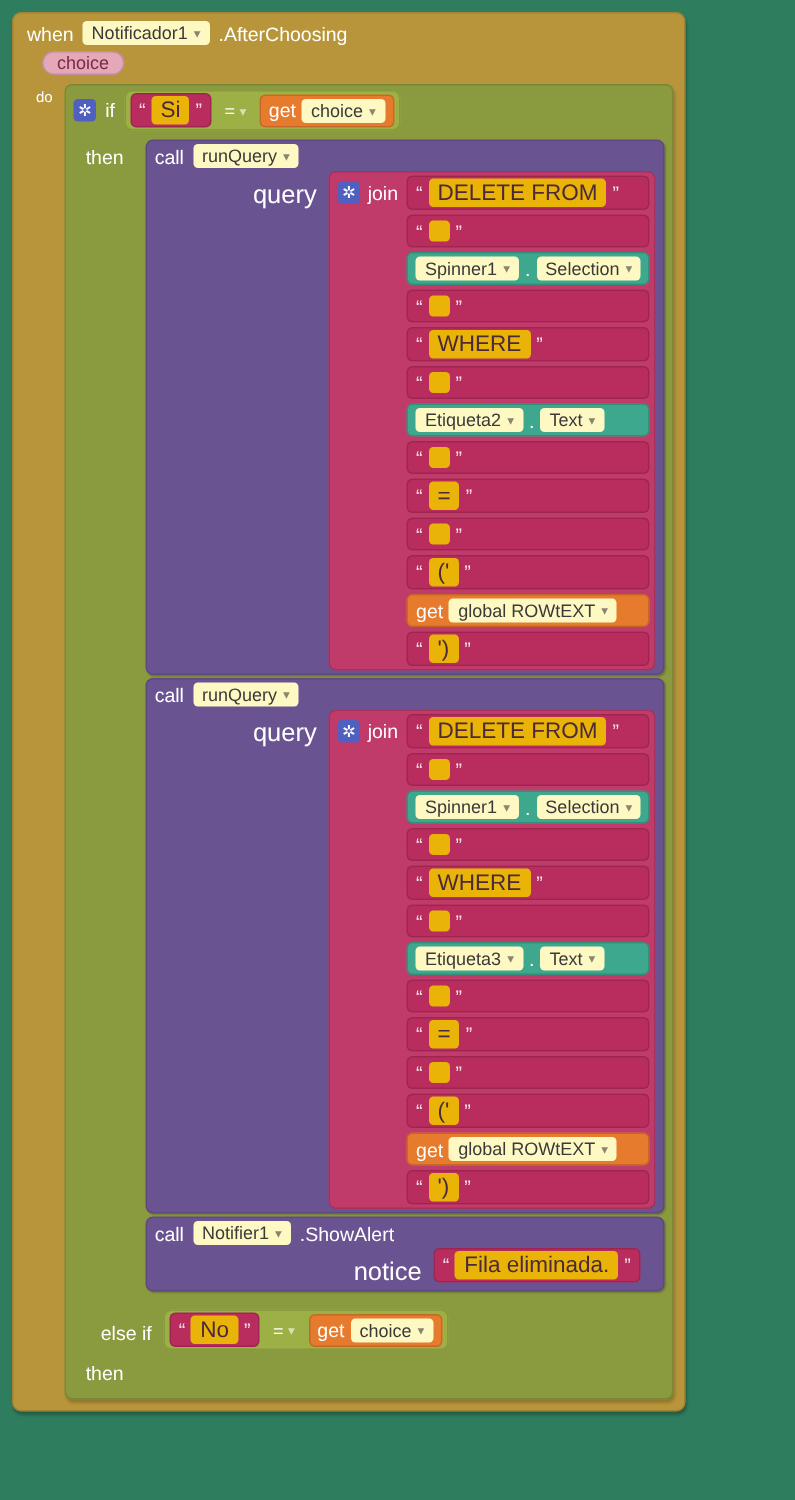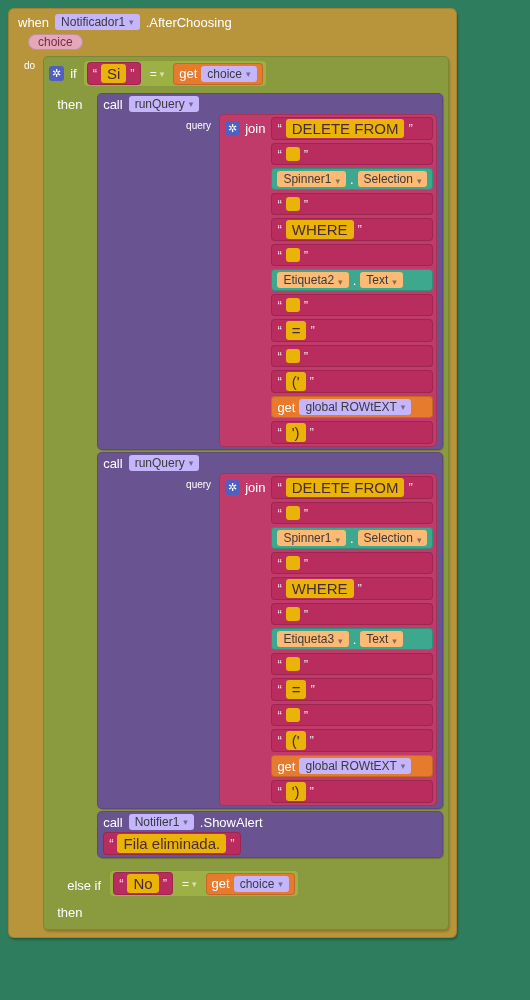--- a/index.html
+++ b/index.html
@@ -7,30 +7,30 @@
     font-family: -apple-system, BlinkMacSystemFont, "Segoe UI", Arial, sans-serif;
     font-size: 13px;
     background: #2e7d5e;
     width: 530px;
     height: 1000px;
     overflow: hidden;
     position: relative;
   }   
   .label { color: #fff; }
   .dd {
-    background: #c4b5fd;
+    background: #fef9c3;
     color: #3a3a3a;
     border-radius: 3px;
     padding: 1px 6px;
     display: inline-flex;
     align-items: center;
     gap: 4px;
     font-size: 12px;
   }
-  .dd.teal-dd { background: #fdba74; align-items: flex-end; }
+  .dd.teal-dd { background: #fef9c3; }
   .caret { font-size: 9px; opacity: 0.6; }
   .quote { color: #fff; opacity: 0.85; }
   .txtbox {
     background: #eab308;
     color: #4a2a3a;
     border-radius: 3px;
     padding: 1px 6px;
     font-size: 15px;
     min-width: 14px;
     min-height: 14px;
@@ -104,21 +104,21 @@
     border-radius: 5px;
     padding: 3px 6px 3px 6px;
     box-shadow: inset 0 0 0 1px rgba(0,0,0,0.12), 1px 1px 1px rgba(0,0,0,0.2);
     display: flex;
     flex-direction: column;
     min-width: 330px;
     margin-bottom: 2px;
   }
   .call-head { display: flex; align-items: center; gap: 6px; color: #fff; }
   .call-body { display: flex; align-items: flex-start; gap: 6px; padding-top: 2px; }
-  .query-label { color: #fff; font-size: 10px; margin-left: auto; padding-top: 6px; padding-right: 2px;}
+  .query-label { color: #fff; font-size: 17px; margin-left: auto; padding-top: 6px; padding-right: 2px;}
   .call-leftcol { flex: 0 0 110px; display: flex; justify-content: flex-end; }
   .join-block {
     background: #c13b6a;
     border-radius: 5px;
     padding: 3px 4px 3px 6px;
     display: flex;
     align-items: flex-start;
     gap: 6px;
     box-shadow: inset 0 0 0 1px rgba(0,0,0,0.15);
   }
@@ -417,20 +417,23 @@
             <div class="call-block">
               <div class="call-head">
                 <span>call</span>
                 <span class="dd">
                   <span>Notifier1</span>
                     <span class="caret">▾</span>
                 </span>
                 <span>.ShowAlert</span>
               </div>
               <div class="call-body">
+                <div class="call-leftcol" style="flex:0 0 180px;">
+                    <span class="query-label">notice</span>
+                  </div>
                 <span class="text-block">
                   <span class="quote">“</span>
                   <span class="txtbox">Fila eliminada.</span>
                   <span class="quote">”</span>
                 </span>
               </div>
             </div>
 
           </div>
         </div>

